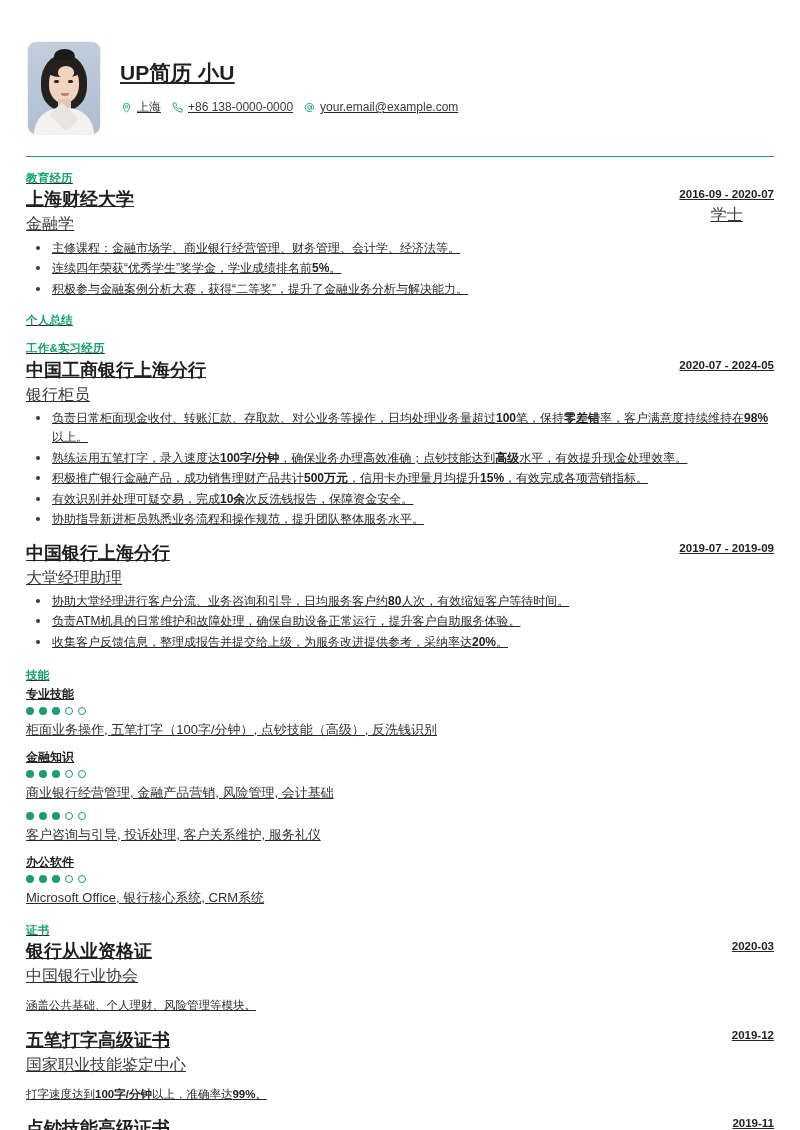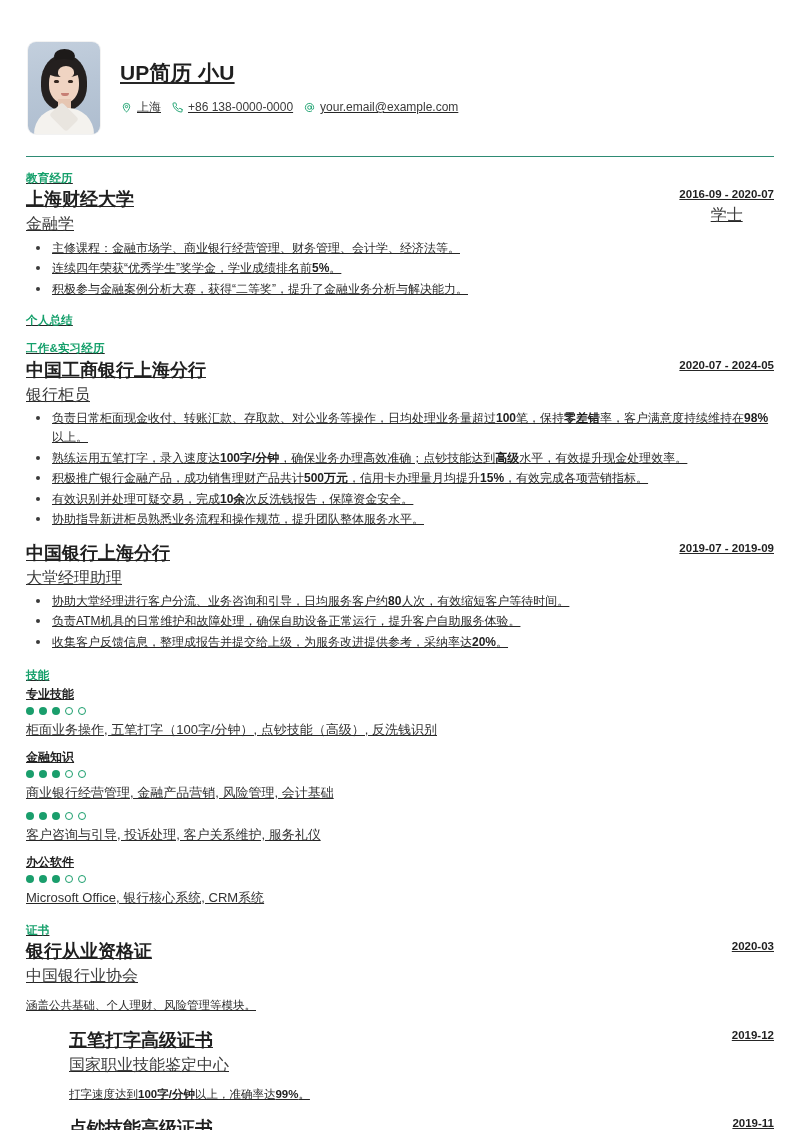--- a/index.html
+++ b/index.html
@@ -70,21 +70,21 @@
   .skill { margin-top:2px; }
   .skill + .skill { margin-top:9px; }
   .skill-name { font-size:12px; font-weight:700; color:#1f1f1f; line-height:1.5; }
   .dots { display:flex; gap:5px; margin:4px 0 5px 0; }
   .dot { width:8px; height:8px; border-radius:50%; box-sizing:border-box; }
   .dot.on { background:#1a9e6c; }
   .dot.off { background:transparent; border:1.4px solid #1a9e6c; }
   .skill-desc { font-size:13px; color:#333; line-height:1.5; }
 
   
-  .cert + .cert { margin-top:12px;margin-left:43px; }
+  .cert + .cert { margin-top:12px; }
   .cert-desc { font-size:11.5px; color:#2b2b2b; line-height:1.6; margin-top:9px; }
 </style>
 </head>
 <body>
 
 <div class="page">
 
   <div class="header">
     <div class="photo">
       <div class="hair-back"></div>

